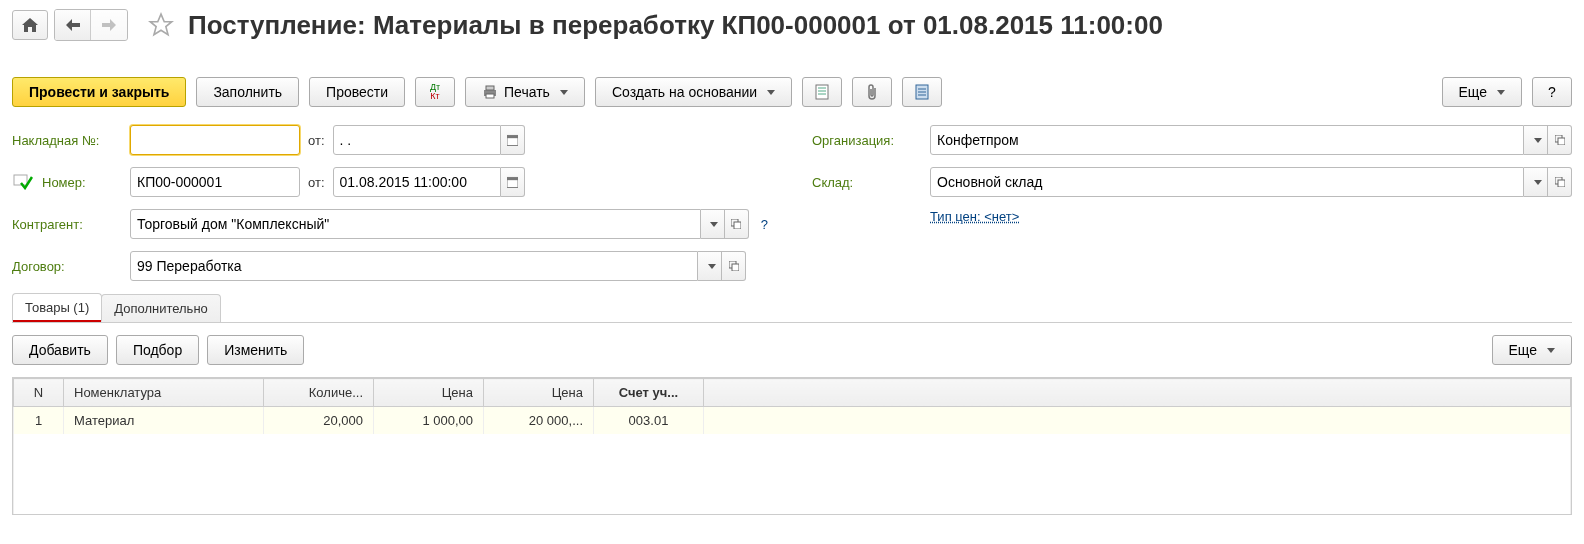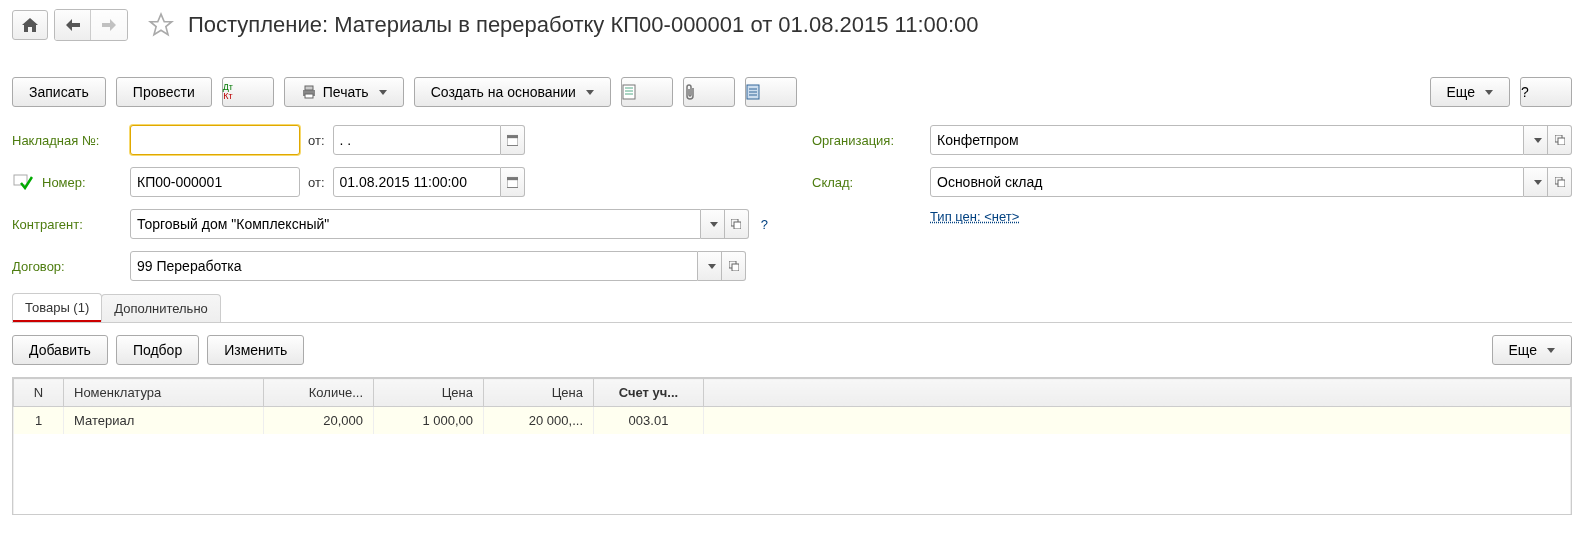--- a/index.html
+++ b/index.html
@@ -3,25 +3,25 @@
 <meta charset="utf-8">
 <style>
   * { box-sizing: border-box; font-family: Arial, sans-serif; }
   body { margin: 0; padding: 8px 12px; background: #fff; color: #333; font-size: 13px; }
   .topbar { display: flex; align-items: center; gap: 6px; margin-bottom: 35px; }
   .nav-btn-group { display: flex; gap: 0; border: 1px solid #bbb; border-radius: 3px; overflow: hidden; }
   .nav-btn-group .icon-btn { border: none; border-right: 1px solid #ccc; border-radius: 0; }
   .nav-btn-group .icon-btn:last-child { border-right: none; }
   .icon-btn { width: 36px; height: 30px; display: inline-flex; align-items: center; justify-content: center; background: linear-gradient(#fdfdfd,#eee); border: 1px solid #bbb; border-radius: 3px; cursor: pointer; }
   .star-btn { width: 34px; height: 34px; background: none; border: none; cursor: pointer; margin-left: 8px; }
-  .page-title { font-size: 22px; color: #333; margin-left: 6px; }
+  .page-title { font-size: 26px; color: #333; margin-left: 6px; font-weight: bold; }
   .toolbar { display: flex; align-items: center; gap: 10px; margin-bottom: 18px; }
   .btn { padding: 5px 16px; height: 30px; background: linear-gradient(#fefefe,#eaeaea); border: 1px solid #aaa; border-radius: 3px; cursor: pointer; font-size: 14px; display: inline-flex; align-items: center; gap: 6px; }
   .btn.primary { background: linear-gradient(#ffe96b,#ffd23f); border-color: #b7a200; font-weight: bold; }
-  .btn.small-icon { padding: 0; width: 52px; justify-content: flex-start; }
+  .btn.small-icon { padding: 0; width: 40px; justify-content: center; }
   .dropdown-caret { width: 0; height: 0; border-left: 4px solid transparent; border-right: 4px solid transparent; border-top: 5px solid #555; margin-left: 4px; }
   .sep { flex: 1; }
   .form-area { display: grid; grid-template-columns: 1fr 1fr; column-gap: 40px; margin-bottom: 12px; }
   .form-col { display: flex; flex-direction: column; gap: 12px; }
   .form-row { display: flex; align-items: center; gap: 8px; }
   .label { width: 110px; color: #4d7c0f; }
   .input { height: 30px; border: 1px solid #bbb; border-radius: 3px; padding: 3px 6px; background: #fff; font-size: 14px; }
   .input.yellow-outline { border: 1px solid #e0a800; box-shadow: 0 0 0 1px #f7d96c; }
   .input-group { display: flex; align-items: stretch; }
   .input-group .input { border-top-right-radius: 0; border-bottom-right-radius: 0; }
@@ -69,21 +69,22 @@
   </div>
   <button class="star-btn">
     <svg width="26" height="26" viewBox="0 0 24 24">
         <path fill="none" stroke="#aaa" stroke-width="1.5" d="M12 2 L15 9 L22 9 L16.5 13.5 L18.5 21 L12 16.8 L5.5 21 L7.5 13.5 L2 9 L9 9 Z"></path>
       </svg>
   </button>
   <span class="page-title">Поступление: Материалы в переработку КП00-000001 от 01.08.2015 11:00:00</span>
 </div>
 
 <div class="toolbar">
-  <button class="btn">Записать</button>
+  <button class="btn primary">Провести и закрыть</button>
+  <button class="btn">Заполнить</button>
   <button class="btn">Провести</button>
   <button class="btn small-icon">
     <span style="font-size:9px;line-height:1;color:#007700;">Дт<br><span style="color:#bb0000">Кт</span></span>
   </button>
   <button class="btn">
     <svg width="16" height="14" viewBox="0 0 16 14">
         <rect x="2" y="5" width="12" height="6" fill="#888"></rect>
         <rect x="4" y="1" width="8" height="4" fill="#ccc" stroke="#666"></rect>
         <rect x="4" y="9" width="8" height="4" fill="#fff" stroke="#666"></rect>
       </svg>

